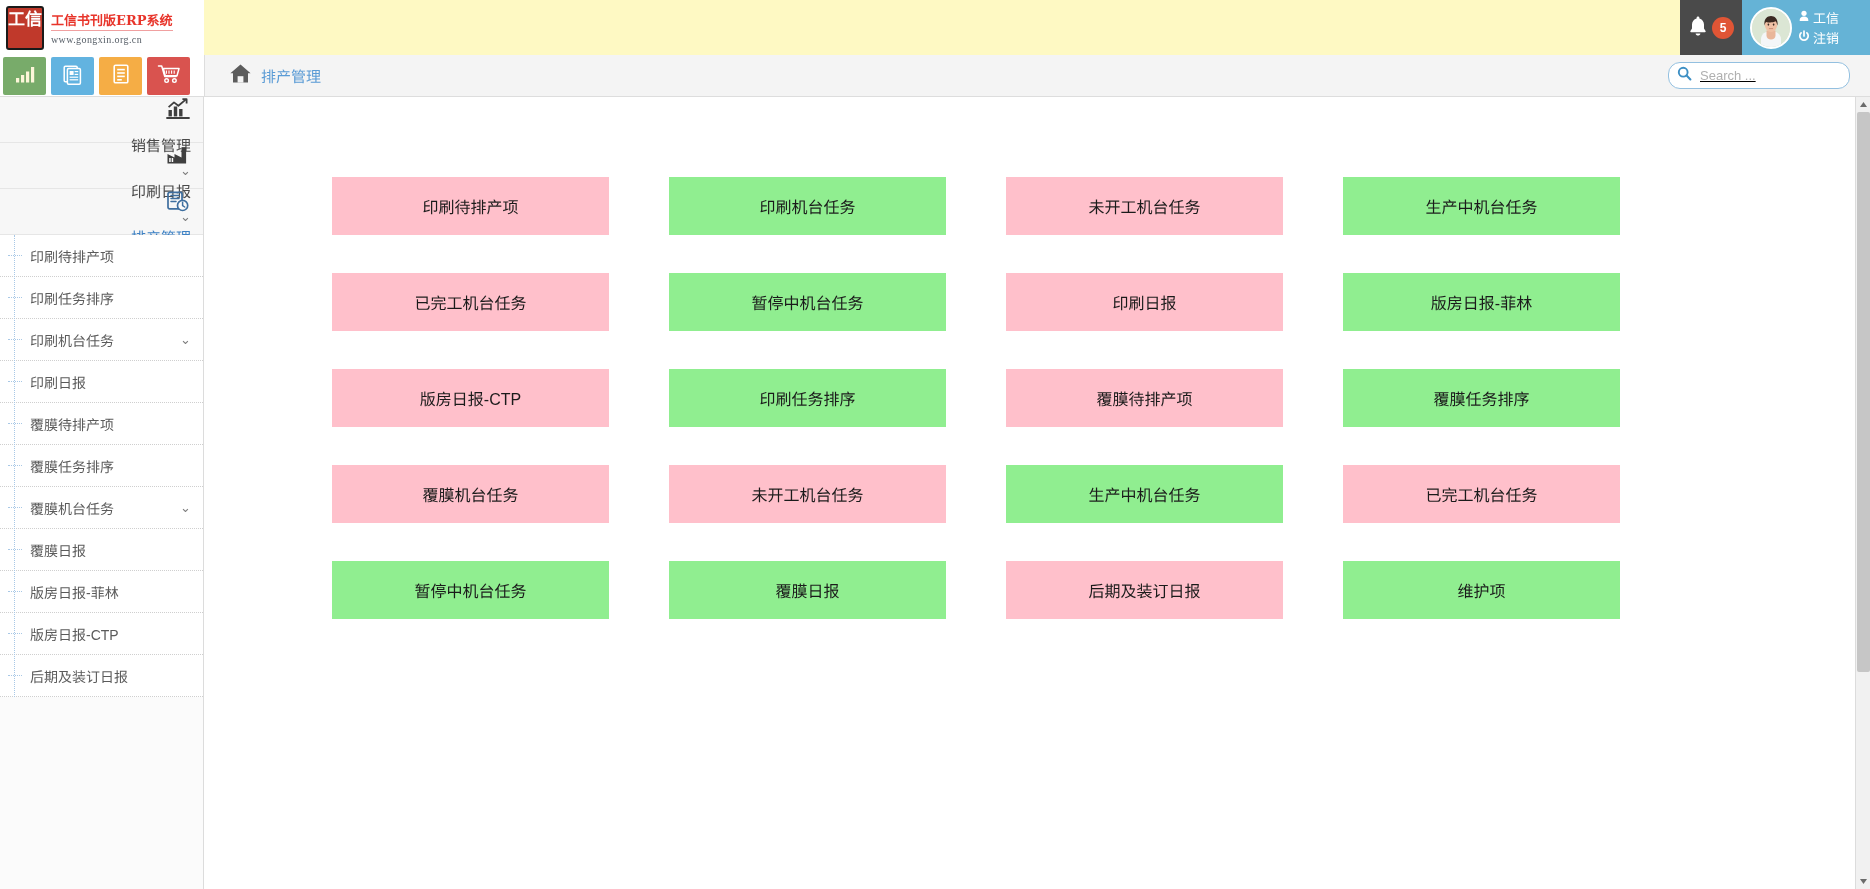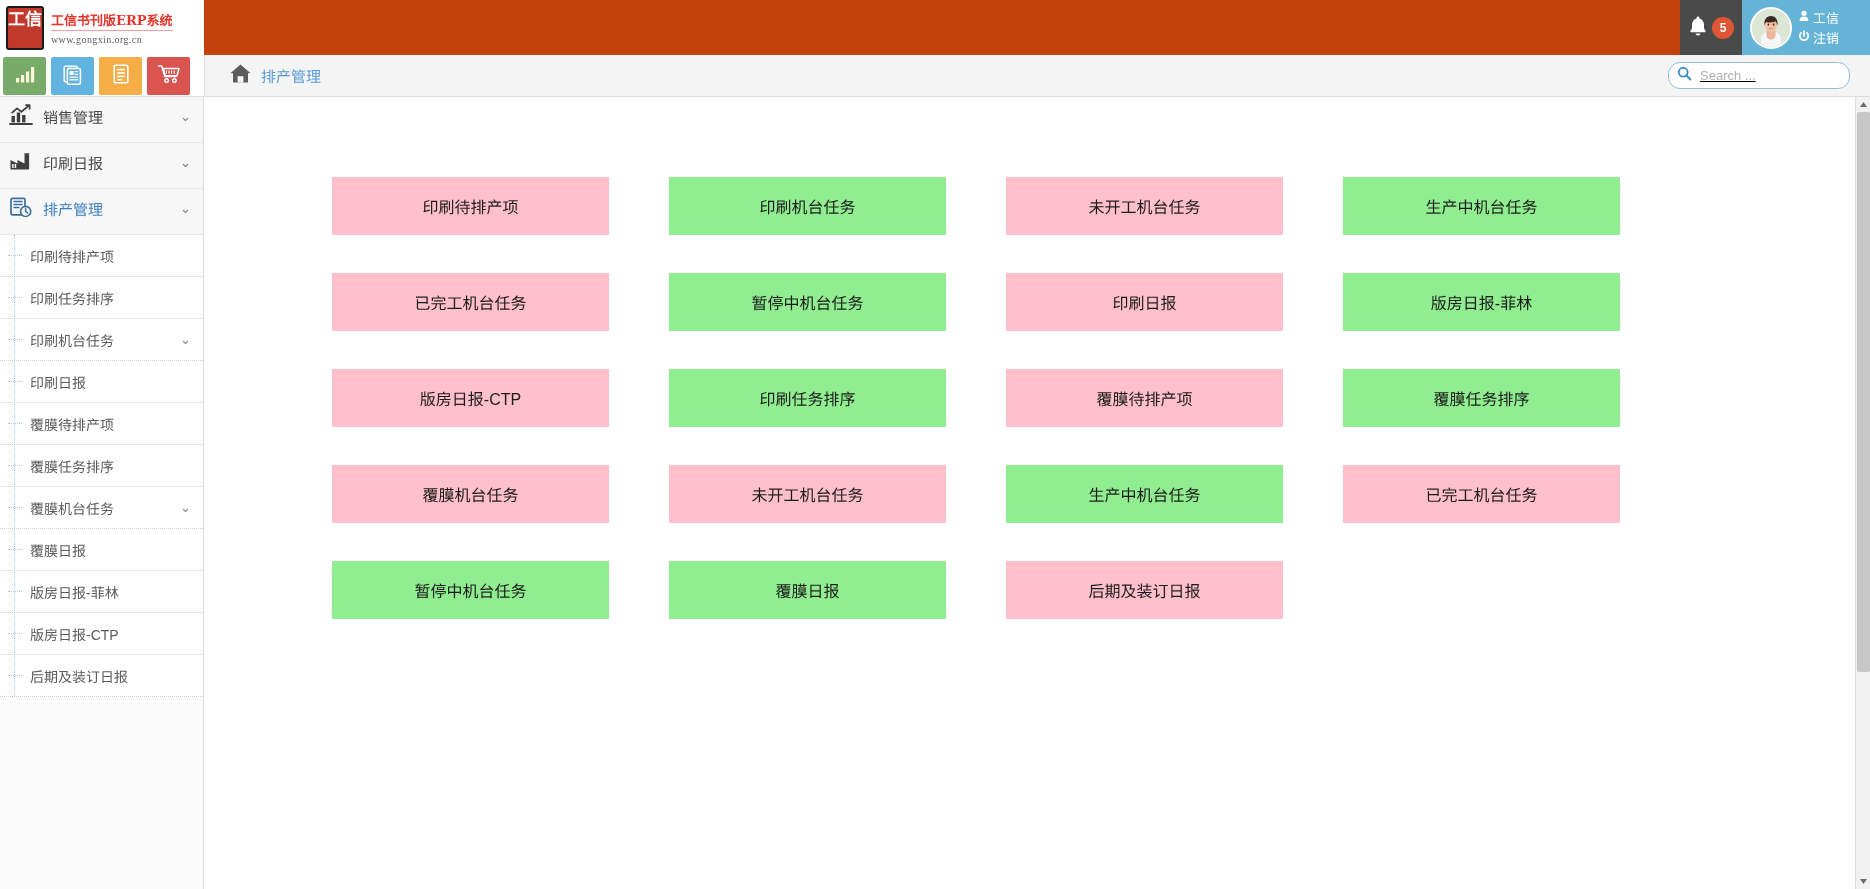--- a/index.html
+++ b/index.html
@@ -16,21 +16,21 @@
     width: 1870px;
     height: 889px;
     overflow: hidden;
     background: #fff;
   }
 
   
   .topbar {
     position: absolute; top: 0; left: 0;
     width: 1870px; height: 55px;
-    background: #c2410c;
+    background: #fef9c3;
     display: flex;
     align-items: stretch;
     border-radius: 23px;
   }
   .brand {
     width: 204px;
     background: #ffffff;
     display: flex;
     align-items: center;
     padding-left: 6px;
@@ -203,26 +203,27 @@
     top: 97px; left: 0;
     width: 204px;
     height: 792px;
     background: #fbfbfb;
     border-right: 1px solid #dcdcdc;
     overflow: hidden;
   }
   .nav-group {
     height: 46px;
     display: flex;
-    align-items: center;
-    padding: 0 12px 6px 8px;
+    align-items: flex-end;
+    padding: 0 12px 0 8px;
     border-bottom: 1px solid #e6e6e6;
     background: #f7f7f7;
     cursor: pointer;
     gap: 9px;
+    flex-direction: column;
   }
   .nav-group .g-label {
     flex: 1 1 auto;
     font-size: 15px;
     color: #4a4a4a;
   }
   .nav-group.active .g-label { color: #3d81c4; }
   .nav-sub {
     height: 42px;
     display: flex;
@@ -608,20 +609,23 @@
         </div>
         <div class="tile green">
           <span>暂停中机台任务</span>
         </div>
         <div class="tile green">
           <span>覆膜日报</span>
         </div>
         <div class="tile pink">
           <span>后期及装订日报</span>
         </div>
+        <div class="tile green">
+          <span>维护项</span>
+        </div>
       </div>
   </div>
 
   <div class="scrollbar">
     <div class="scroll-up">
       <svg width="9" height="7" viewBox="0 0 9 7" aria-hidden="true">
           <path d="M4.5 1 8 6H1z" fill="#6b6b6b"></path>
         </svg>
     </div>
     <div class="scroll-thumb"></div>

